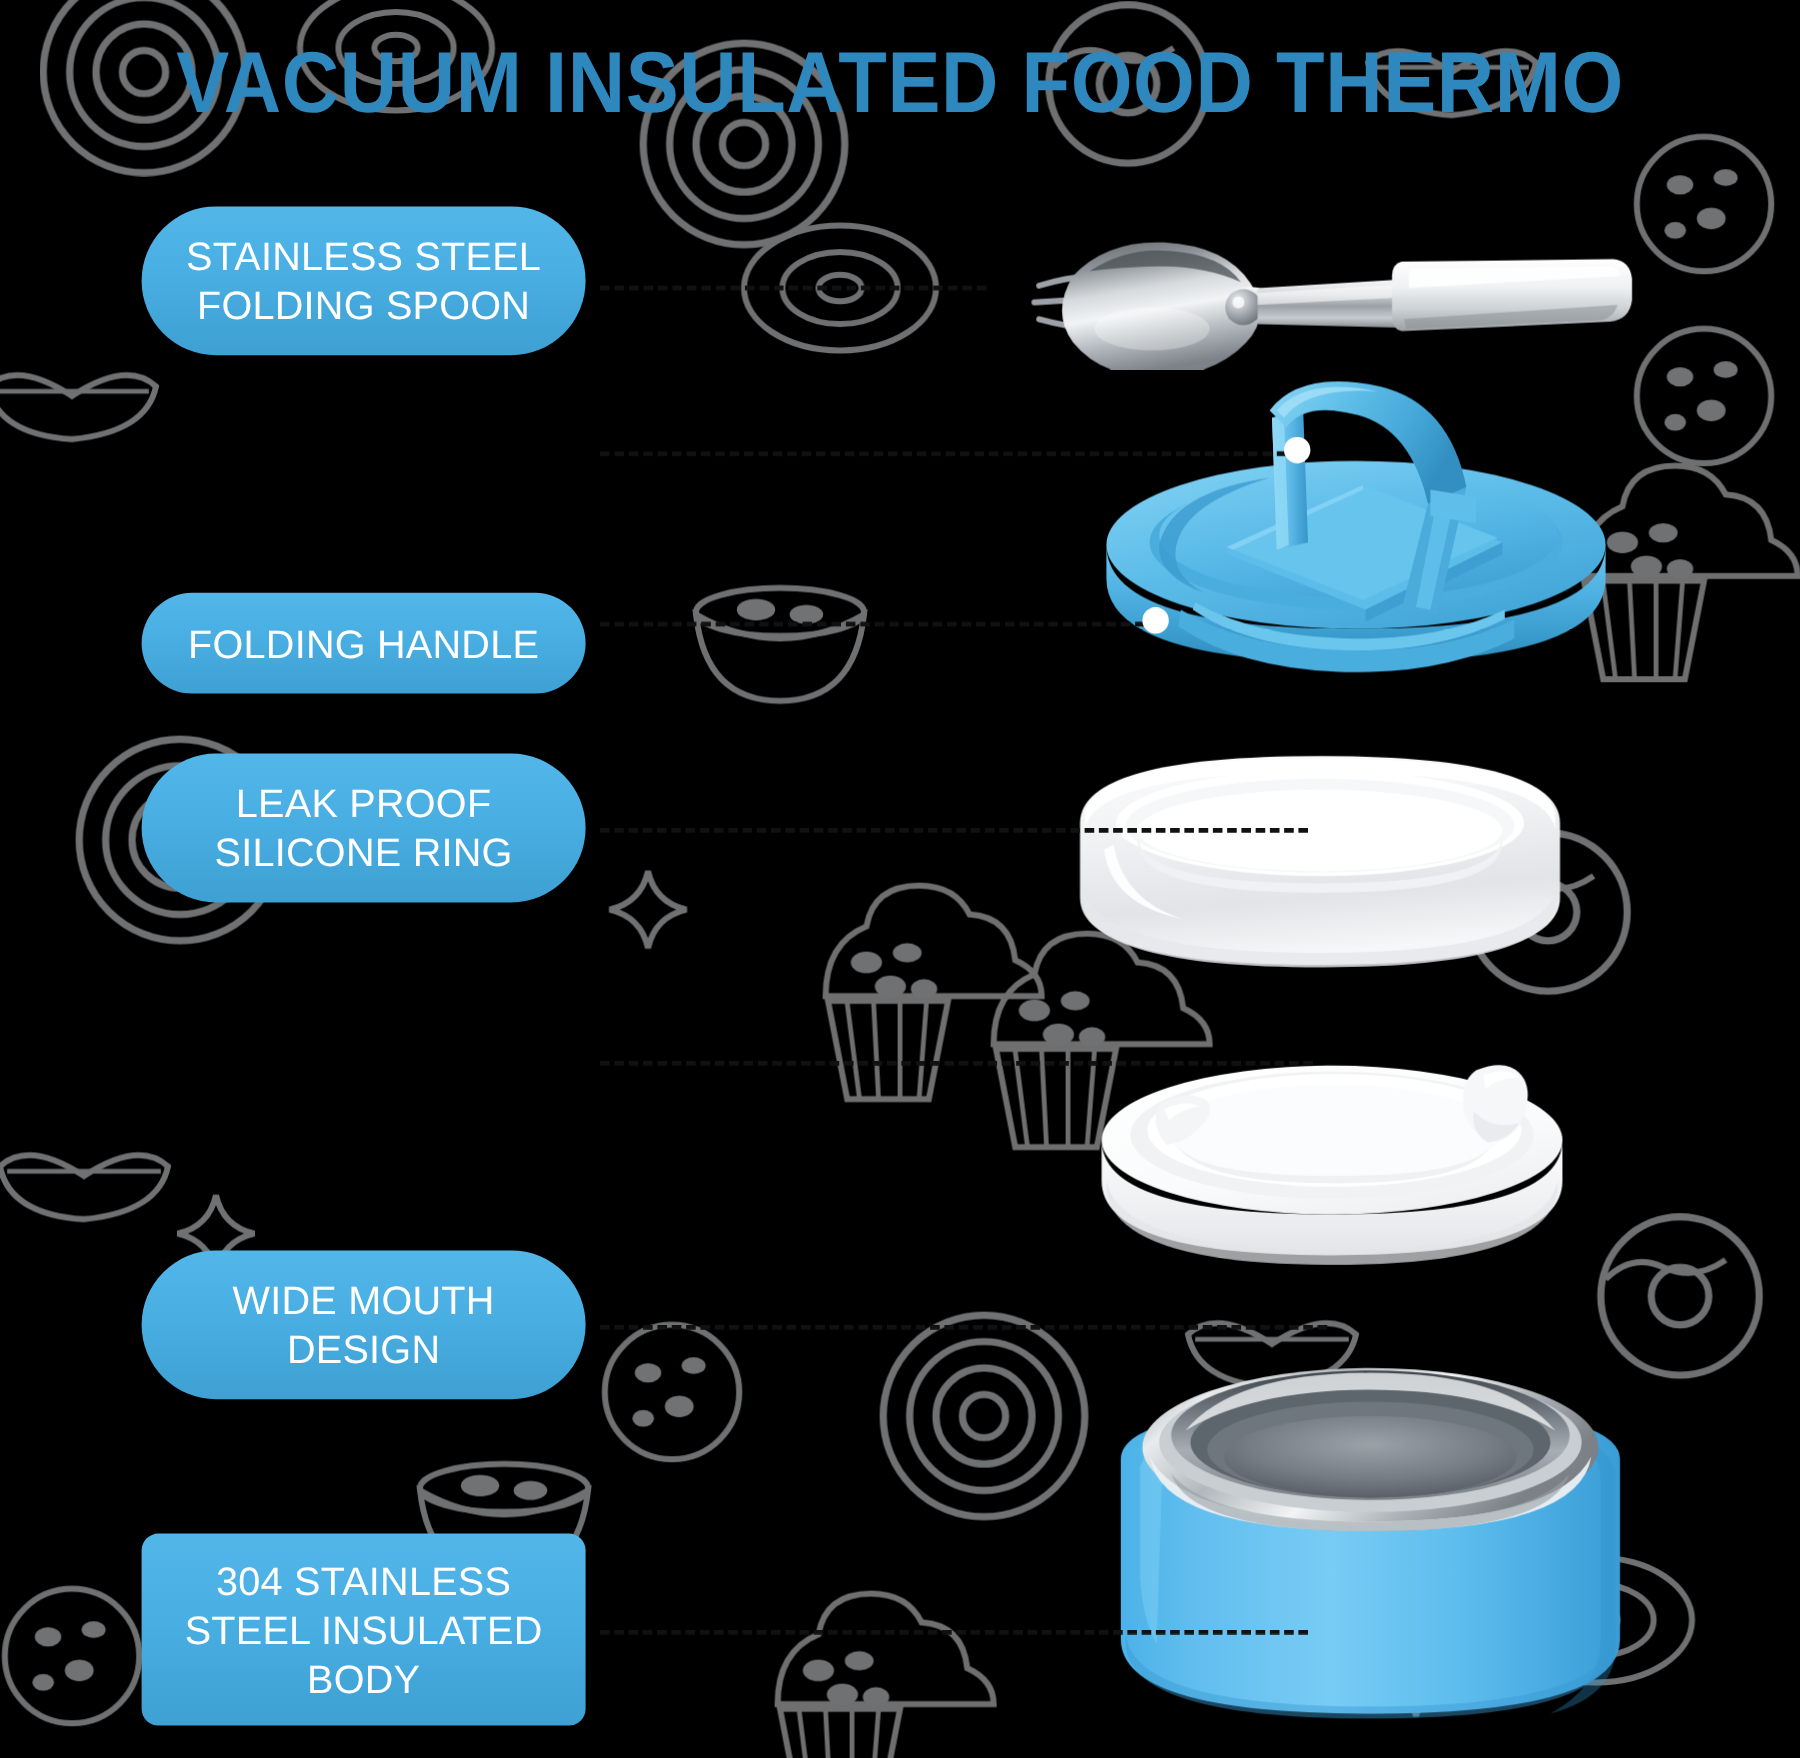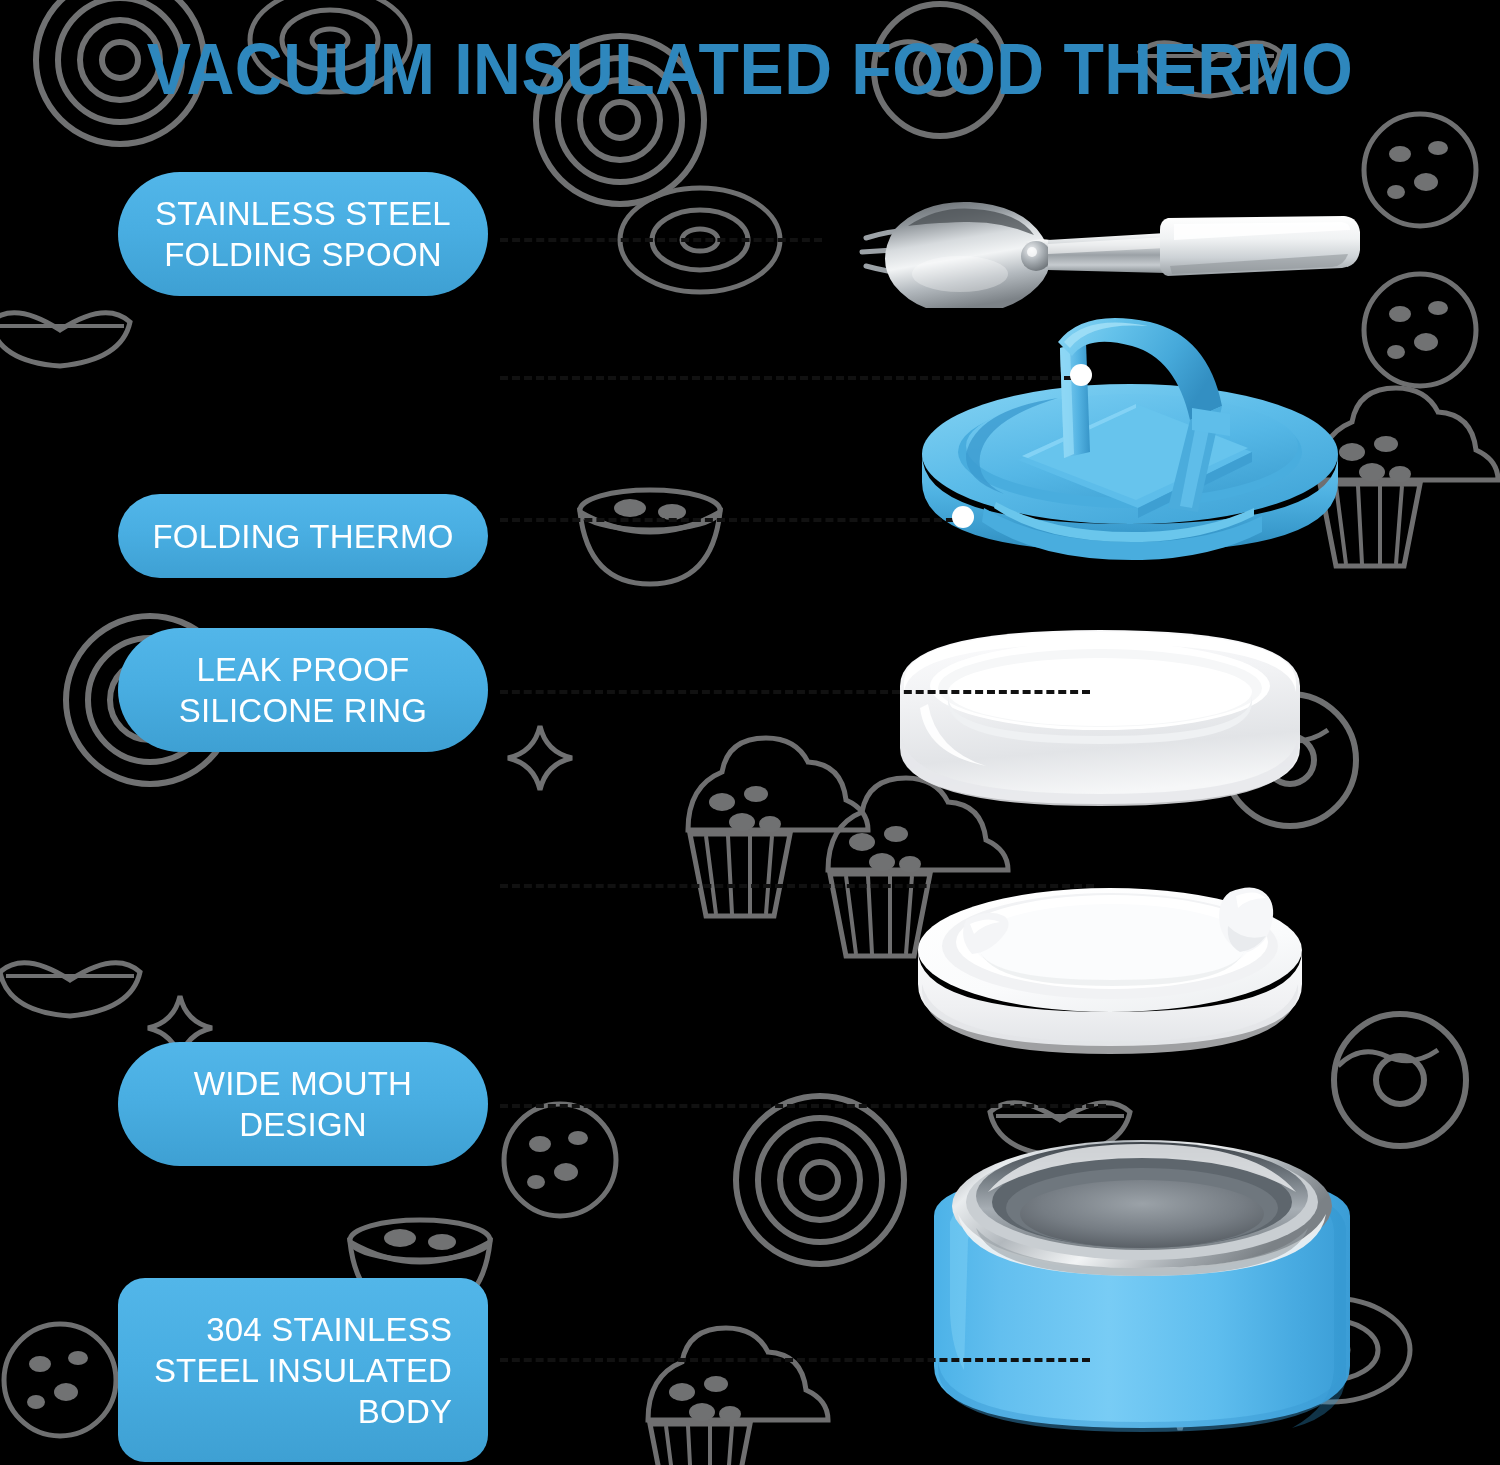--- a/index.html
+++ b/index.html
@@ -421,33 +421,33 @@
   <div class="leader-dot" style="left:1070px; top:364px;"></div>
   <div class="leader-dot" style="left:952px;  top:506px;"></div>
 
   <div class="pill" style="left:118px; top:172px; width:370px; height:124px;">
     <span>STAINLESS STEEL
 FOLDING SPOON</span>
   </div>
 
 
   <div class="pill" style="left:118px; top:494px; width:370px; height:84px;">
-    <span>FOLDING THERMO</span>
+    <span>FOLDING HANDLE</span>
   </div>
 
   <div class="pill" style="left:118px; top:628px; width:370px; height:124px;">
     <span>LEAK PROOF
 SILICONE RING</span>
   </div>
 
 
   <div class="pill" style="left:118px; top:1042px; width:370px; height:124px;">
     <span>WIDE MOUTH
 DESIGN</span>
   </div>
 
-  <div class="pill" style="left:118px; top:1278px; width:370px; height:184px; border-radius:27px;text-align:right;">
+  <div class="pill" style="left:118px; top:1278px; width:370px; height:160px; border-radius:14px;">
     <span>304 STAINLESS
 STEEL INSULATED
 BODY</span>
   </div>
 
 </div>
 
 </body></html>

